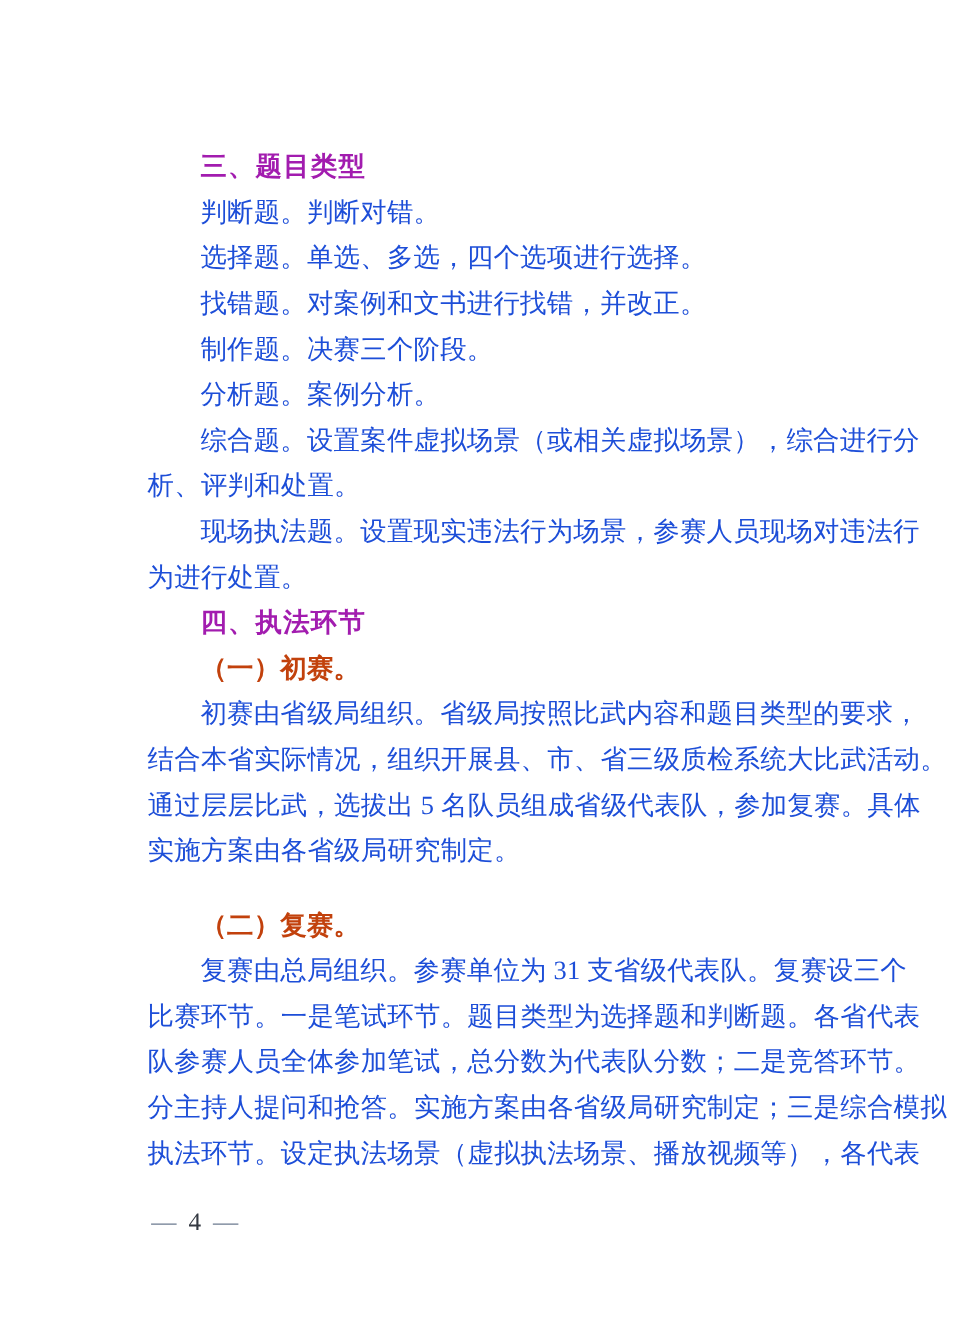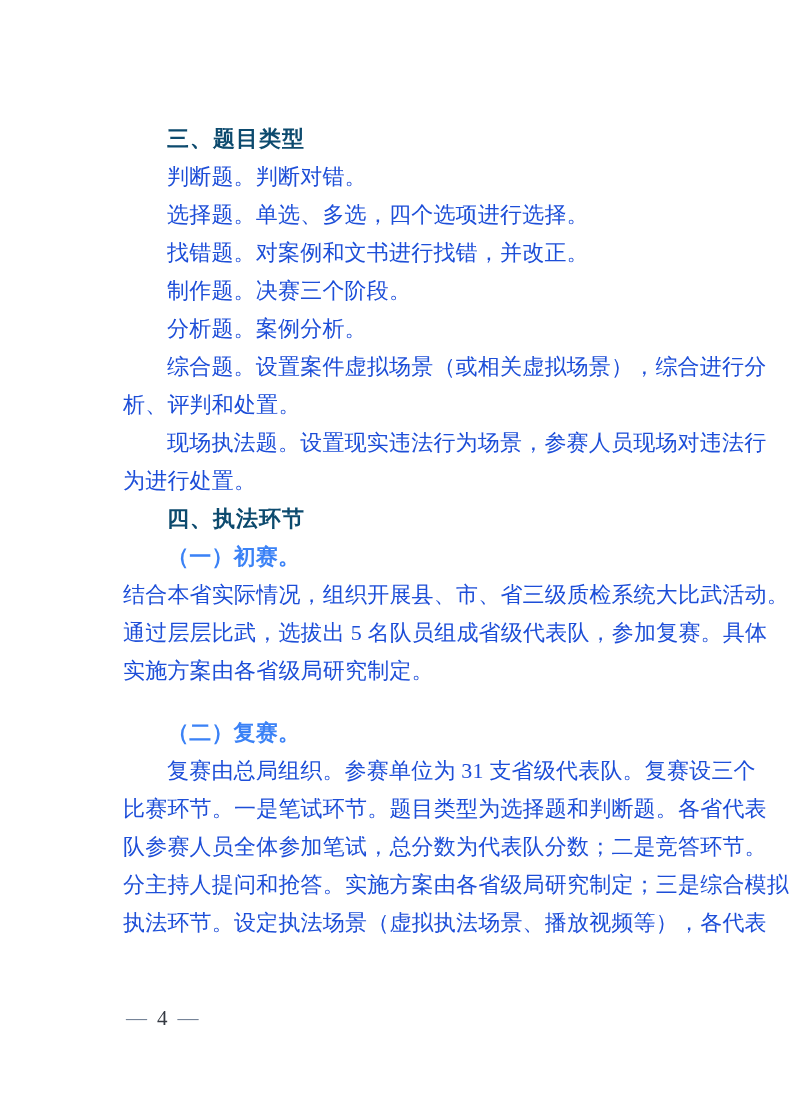--- a/index.html
+++ b/index.html
@@ -28,26 +28,26 @@
     color: #1d4ed8;
     white-space: nowrap;
     letter-spacing: 0.2px;
   }
   .line.indent {
     padding-left: 44px; 
   }
   .line.heading {
     font-family: Liberation Serif, serif;
     font-weight: 700;
-    color: #0c4a6e;
+    color: #a21caf;
     letter-spacing: 1px;
   }
   .line.subheading {
     font-weight: 700;
-    color: #3b82f6;
+    color: #c2410c;
   }
   .footer {
     position: absolute;
     left: 126px;
     top: 999px;
     height: 38px;
     line-height: 38px;
     font-size: 21px;
     color: #343942;
   }
@@ -71,20 +71,21 @@
       <div class="line body indent">选择题。单选、多选，四个选项进行选择。</div>
       <div class="line body indent">找错题。对案例和文书进行找错，并改正。</div>
       <div class="line body indent">制作题。决赛三个阶段。</div>
       <div class="line body indent">分析题。案例分析。</div>
       <div class="line body indent">综合题。设置案件虚拟场景（或相关虚拟场景），综合进行分</div>
       <div class="line body">析、评判和处置。</div>
       <div class="line body indent">现场执法题。设置现实违法行为场景，参赛人员现场对违法行</div>
       <div class="line body">为进行处置。</div>
       <div class="line heading indent">四、执法环节</div>
       <div class="line subheading indent">（一）初赛。</div>
+      <div class="line body indent">初赛由省级局组织。省级局按照比武内容和题目类型的要求，</div>
       <div class="line body">结合本省实际情况，组织开展县、市、省三级质检系统大比武活动。</div>
       <div class="line body">通过层层比武，选拔出 5 名队员组成省级代表队，参加复赛。具体</div>
       <div class="line body">实施方案由各省级局研究制定。</div>
       <div class="line subheading indent" style="margin-top: 24px;">（二）复赛。</div>
       <div class="line body indent">复赛由总局组织。参赛单位为 31 支省级代表队。复赛设三个</div>
       <div class="line body">比赛环节。一是笔试环节。题目类型为选择题和判断题。各省代表</div>
       <div class="line body">队参赛人员全体参加笔试，总分数为代表队分数；二是竞答环节。</div>
       <div class="line body">分主持人提问和抢答。实施方案由各省级局研究制定；三是综合模拟</div>
       <div class="line body">执法环节。设定执法场景（虚拟执法场景、播放视频等），各代表</div>
     </main>

